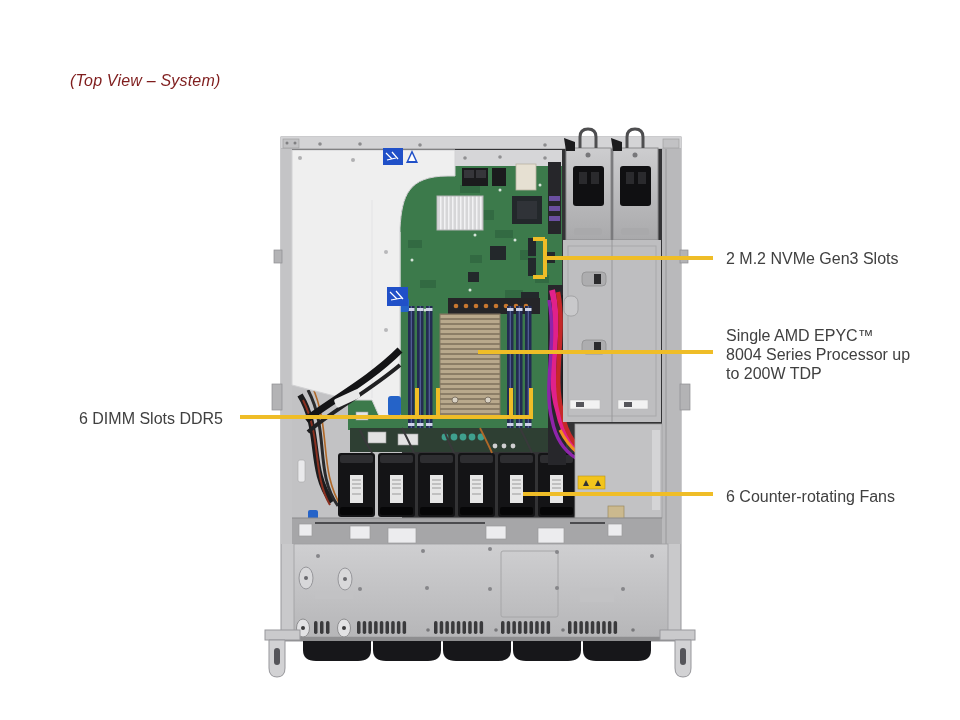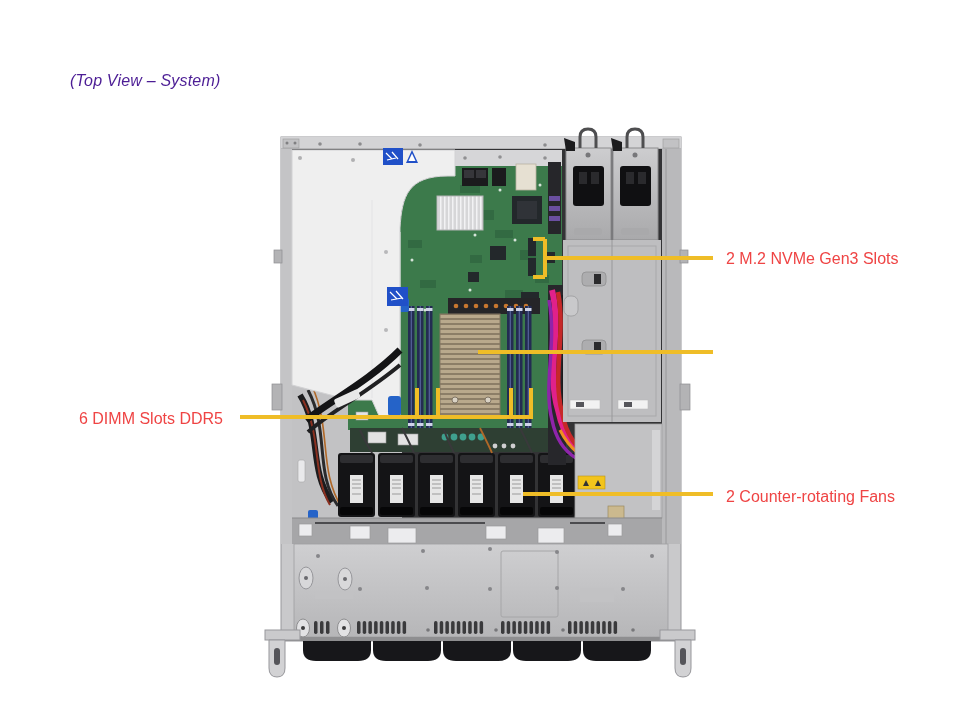--- a/index.html
+++ b/index.html
@@ -3,24 +3,24 @@
 <meta charset="utf-8">
 <style>
   html,body{margin:0;padding:0;background:#ffffff;}
   .stage{
     position:relative;width:960px;height:720px;background:#ffffff;overflow:hidden;
     font-family:"Liberation Sans", sans-serif;
   }
   .stage svg{position:absolute;left:0;top:0;}
   .caption{
     position:absolute;left:70px;top:72px;
-    font-size:16px;font-style:italic;color:#4c1d95;letter-spacing:0.2px;
+    font-size:16px;font-style:italic;color:#7f1d1d;letter-spacing:0.2px;
   }
   .callout-label{
-    position:absolute;font-size:16px;line-height:1.19;color:#ef4444;
+    position:absolute;font-size:16px;line-height:1.19;color:#404040;
     white-space:pre-line;
   }
   .lbl-m2  {left:726px;top:249px;}
   .lbl-cpu {left:726px;top:326px;}
   .lbl-dimm{right:737px;top:409px;}
   .lbl-fans{left:726px;top:487px;}
 </style>
 </head>
 <body>
 
@@ -409,16 +409,19 @@
       <path d="M533,239 H545 M545,239 V277 M533,277 H545 M545,258 H713"></path>
       <path d="M478,352 H713"></path>
       <path d="M240,417 H533 M417,388 V417 M438,388 V417 M511,388 V417 M531,388 V417"></path>
       <path d="M523,494 H713"></path>
     </g>
   </svg>
 
   <div class="caption">(Top View – System)</div>
 
   <div class="callout-label lbl-m2">2 M.2 NVMe Gen3 Slots</div>
+  <div class="callout-label lbl-cpu">Single AMD EPYC™
+8004 Series Processor up
+to 200W TDP</div>
   <div class="callout-label lbl-dimm">6 DIMM Slots DDR5</div>
-  <div class="callout-label lbl-fans">2 Counter-rotating Fans</div>
+  <div class="callout-label lbl-fans">6 Counter-rotating Fans</div>
 
 </div>
 
 </body></html>

